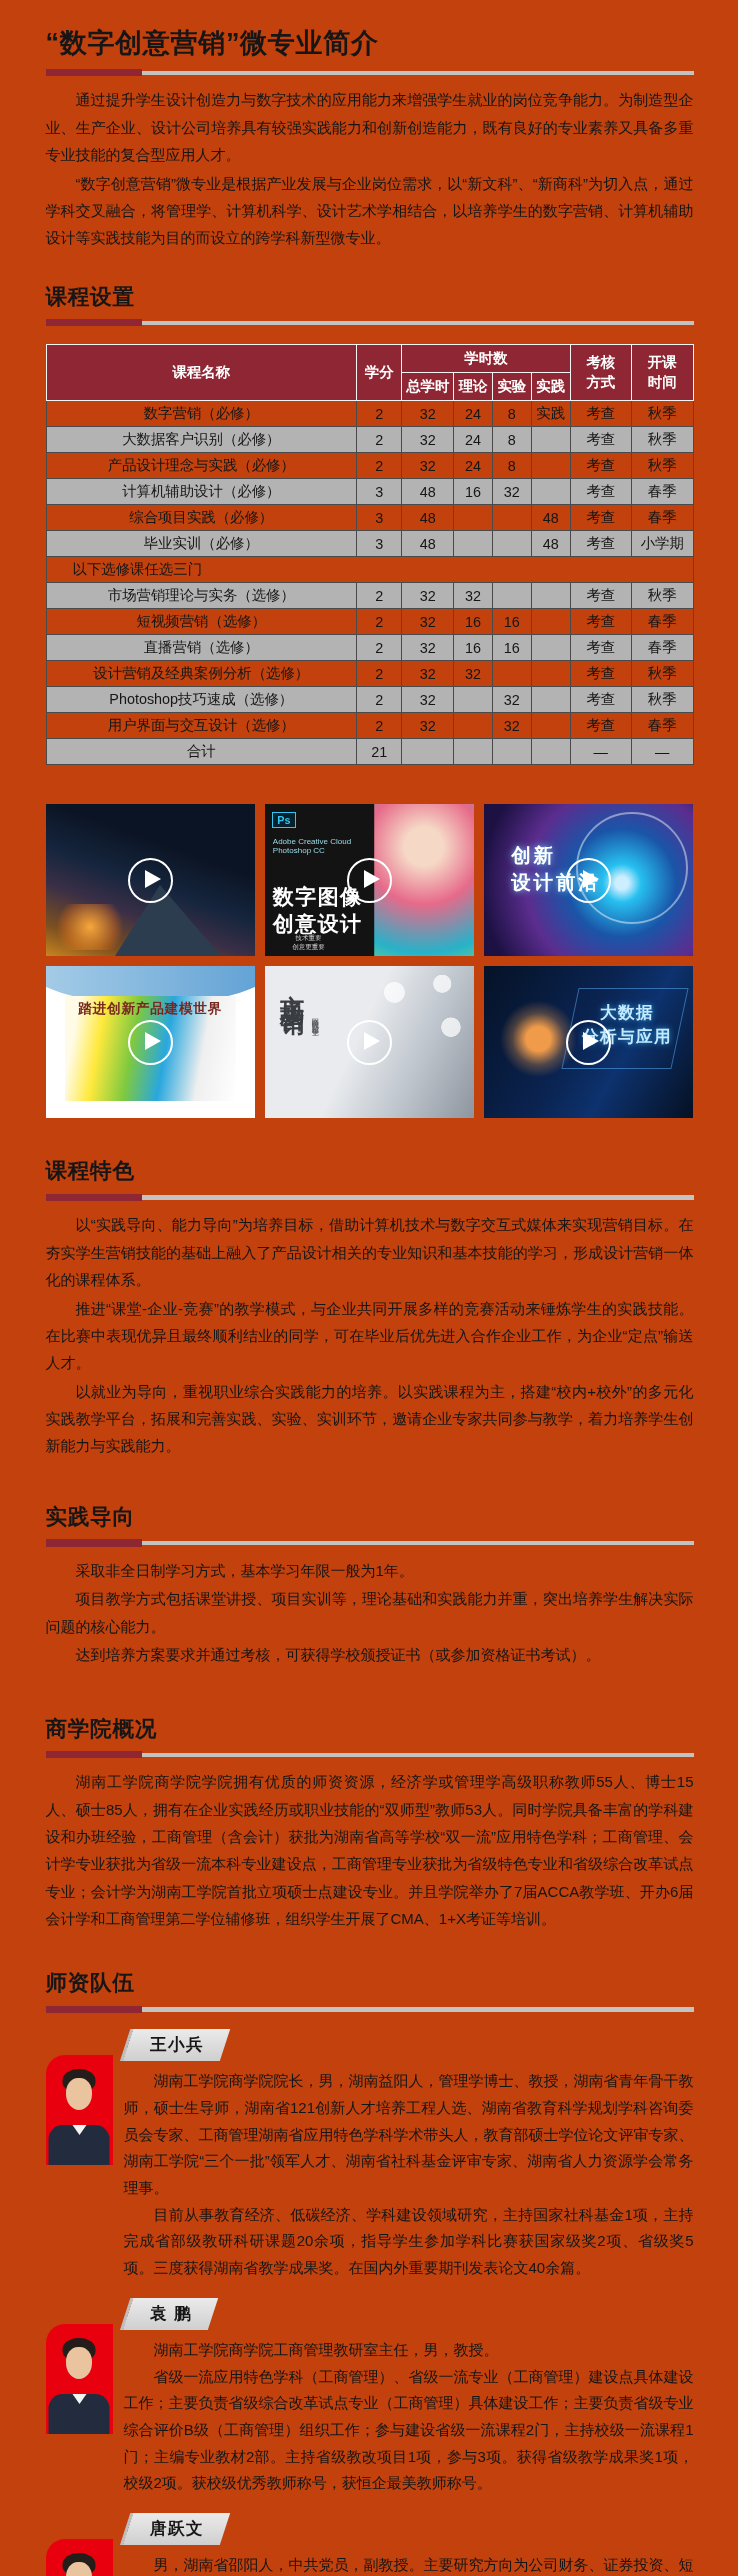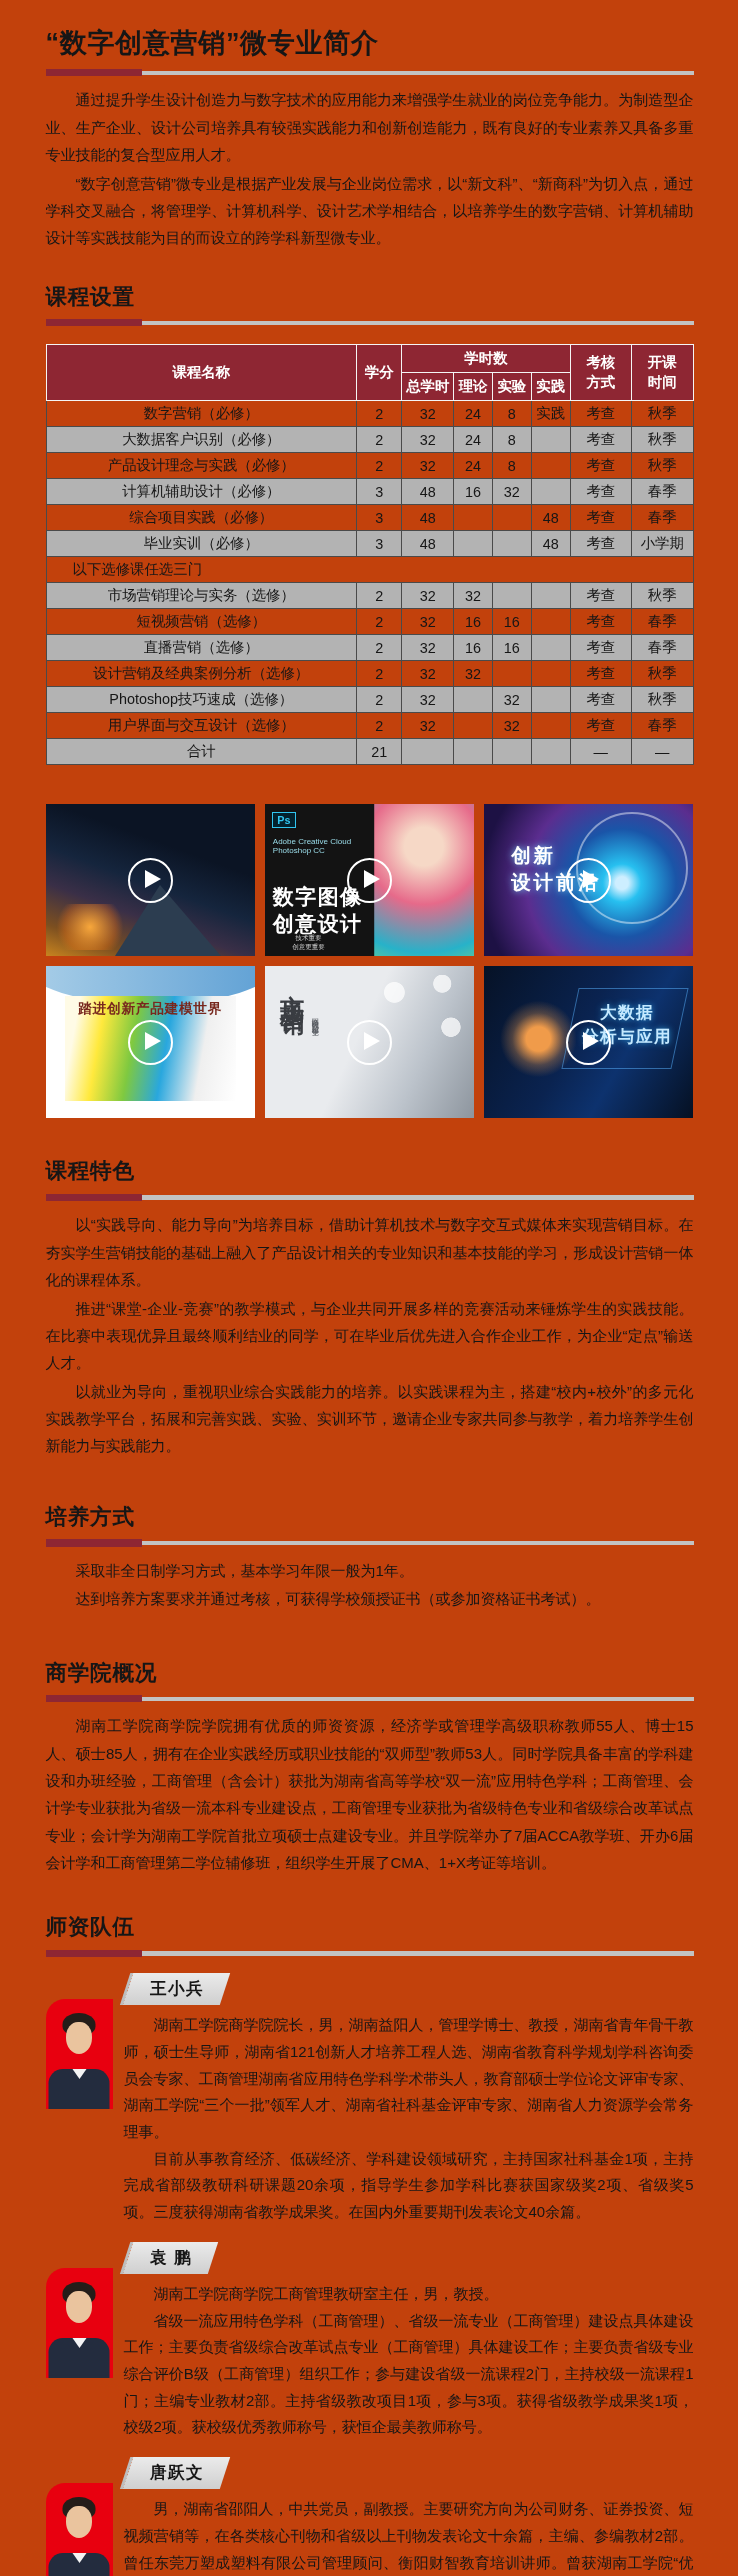--- a/index.html
+++ b/index.html
@@ -366,27 +366,28 @@
           <span class="r-gray"></span>
         </div>
       <div class="paras">
           <p class="body-para">以“实践导向、能力导向”为培养目标，借助计算机技术与数字交互式媒体来实现营销目标。在夯实学生营销技能的基础上融入了产品设计相关的专业知识和基本技能的学习，形成设计营销一体化的课程体系。</p>
           <p class="body-para">推进“课堂-企业-竞赛”的教学模式，与企业共同开展多样的竞赛活动来锤炼学生的实践技能。在比赛中表现优异且最终顺利结业的同学，可在毕业后优先进入合作企业工作，为企业“定点”输送人才。</p>
           <p class="body-para">以就业为导向，重视职业综合实践能力的培养。以实践课程为主，搭建“校内+校外”的多元化实践教学平台，拓展和完善实践、实验、实训环节，邀请企业专家共同参与教学，着力培养学生创新能力与实践能力。</p>
         </div>
     </section>
 
     <section class="sec-training">
-      <h2 class="sec-title">培养方式</h2>
+      <h2 class="sec-title">实践导向</h2>
       <div class="rule">
           <span class="r-red"></span>
           <span class="r-gray"></span>
         </div>
       <div class="paras">
           <p class="body-para">采取非全日制学习方式，基本学习年限一般为1年。</p>
+          <p class="body-para">项目教学方式包括课堂讲授、项目实训等，理论基础和实践能力并重，突出培养学生解决实际问题的核心能力。</p>
           <p class="body-para">达到培养方案要求并通过考核，可获得学校颁授证书（或参加资格证书考试）。</p>
         </div>
     </section>
 
     <section class="sec-school">
       <h2 class="sec-title">商学院概况</h2>
       <div class="rule">
           <span class="r-red"></span>
           <span class="r-gray"></span>
         </div>

